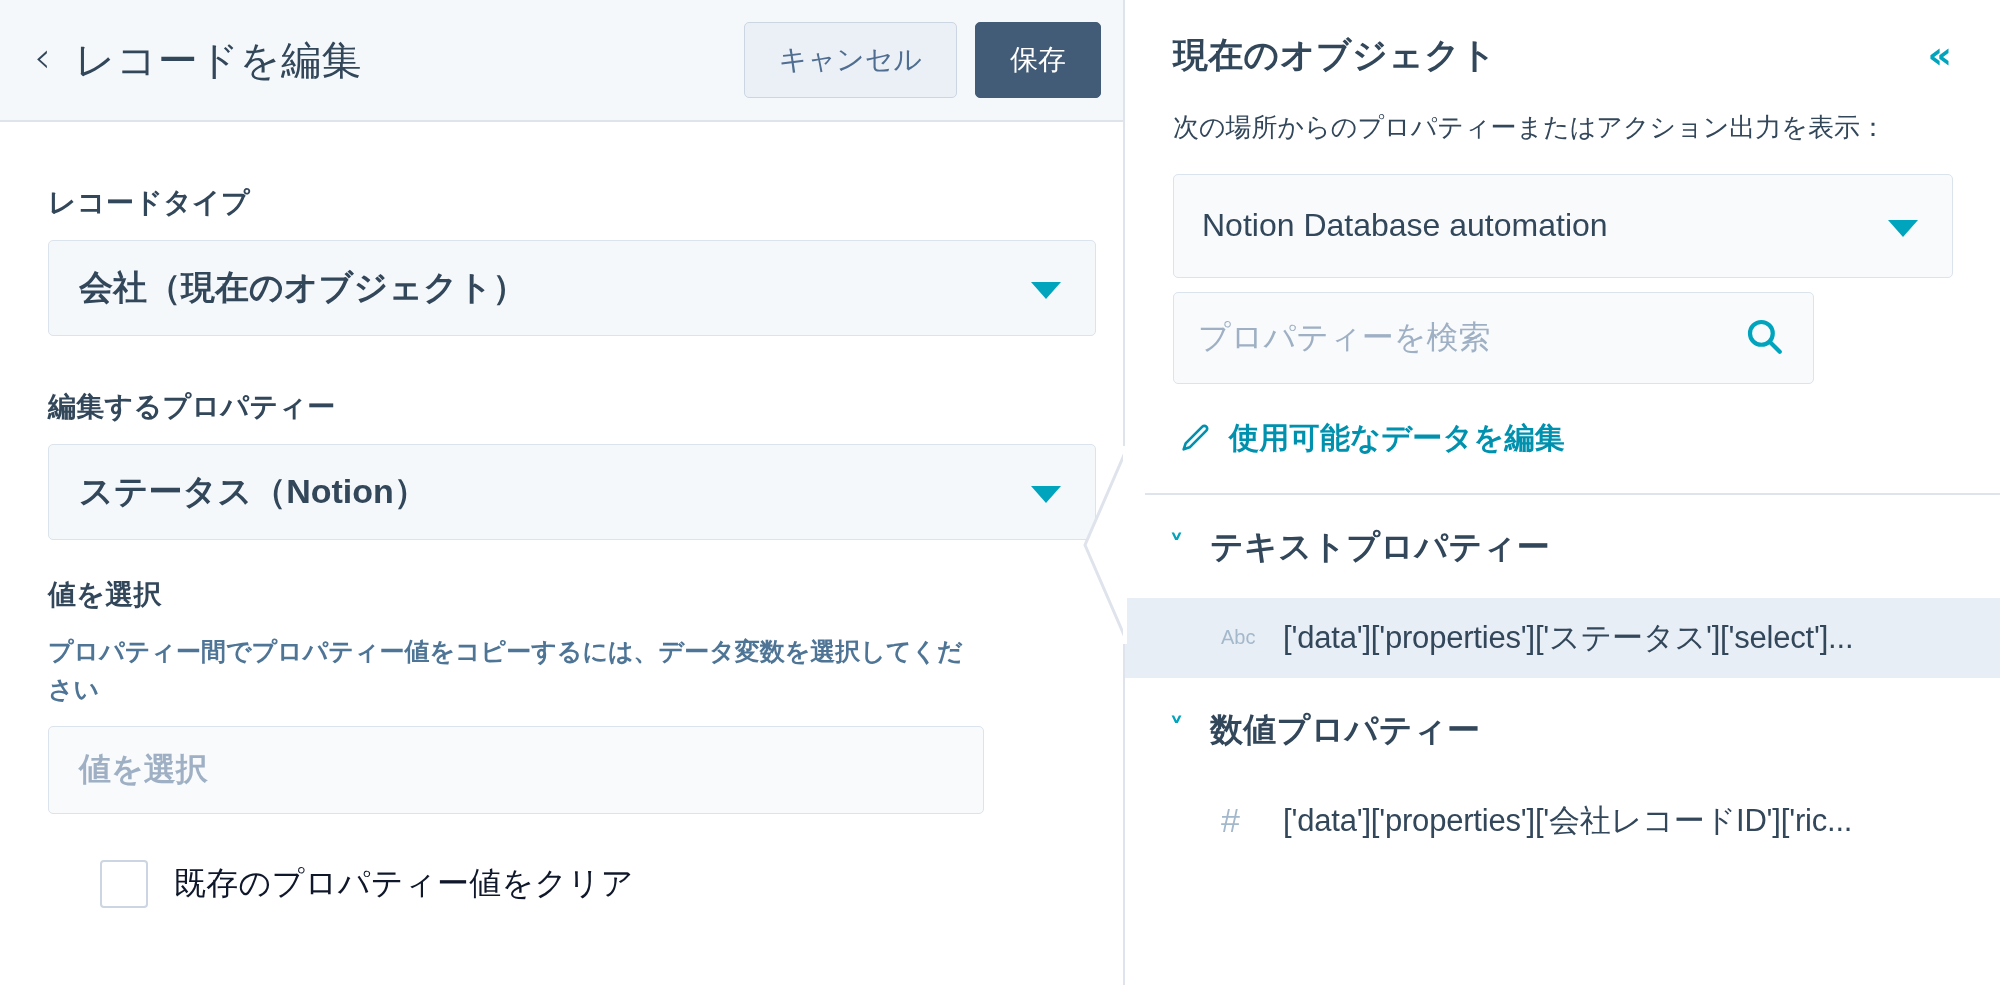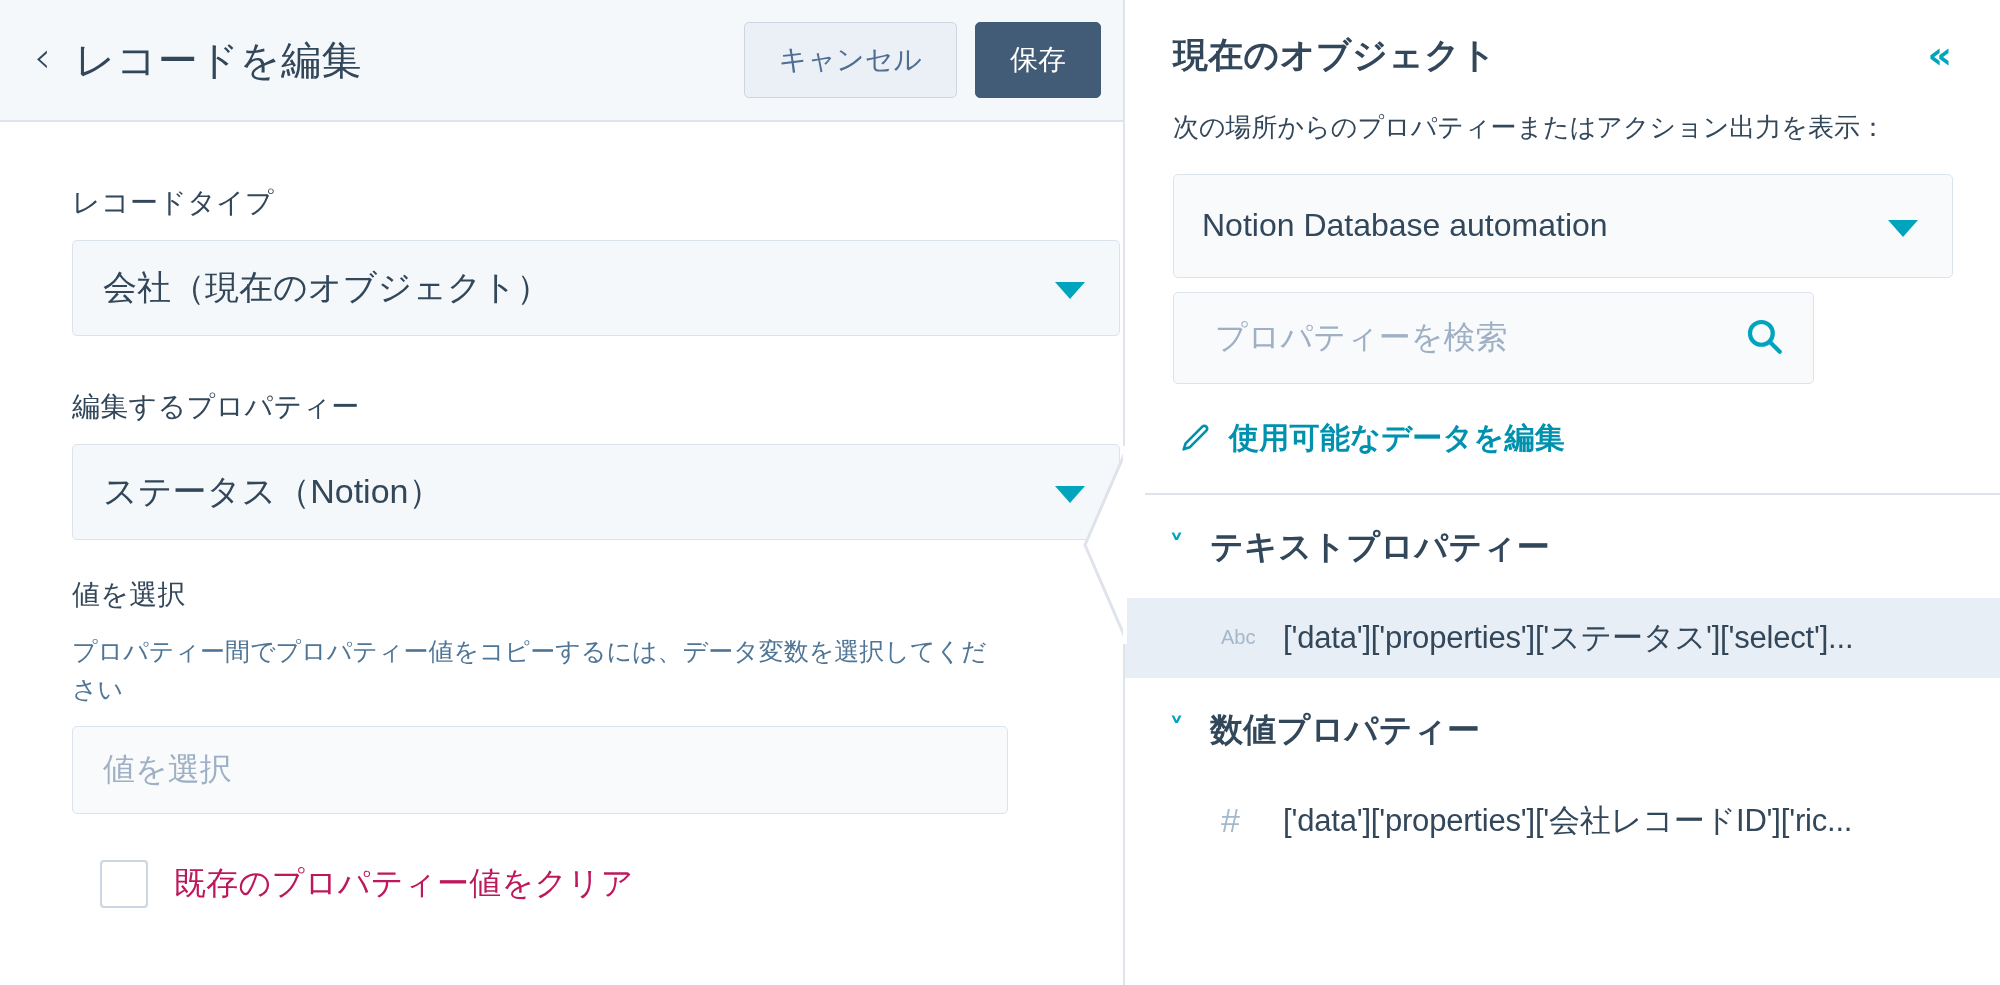--- a/index.html
+++ b/index.html
@@ -84,21 +84,21 @@
   .btn-save {
     background: #425b76;
     border: 1.5px solid #425b76;
     color: #ffffff;
   }
 
   .left-body {
     padding: 62px 0 0 0;
   }
 
-  .field-block { padding-left: 72px; }
+  .field-block { padding-left: 48px; font-weight: bold; }
 
   .field-label {
     font-size: 28px;
     color: #33475b;
     margin-bottom: 18px;
     letter-spacing: 0.3px;
   }
 
   .field-help {
     font-size: 25px;
@@ -172,21 +172,21 @@
     width: 48px;
     height: 48px;
     border: 2px solid #cbd6e2;
     border-radius: 4px;
     background: #ffffff;
     flex: 0 0 48px;
   }
 
   .checkbox-label {
     font-size: 32px;
-    color: #be185d;
+    color: #0f172a;
     margin-left: 26px;
     letter-spacing: 0.3px;
   }
 
   
   .notch {
     position: absolute;
     left: -42px;
     top: 446px;
     width: 44px;
@@ -261,21 +261,21 @@
 
   .rp-search {
     position: relative;
     width: 641px;
     height: 92px;
     background: #f8fafc;
     border: 1.5px solid #dbe3ec;
     border-radius: 5px;
     display: flex;
     align-items: center;
-    padding: 0 41px;
+    padding: 0 24px;
     margin-top: 14px;
     cursor: text;
   }
 
   .rp-search .placeholder {
     font-size: 32px;
     color: #9fb0c4;
   }
 
   .search-icon {

